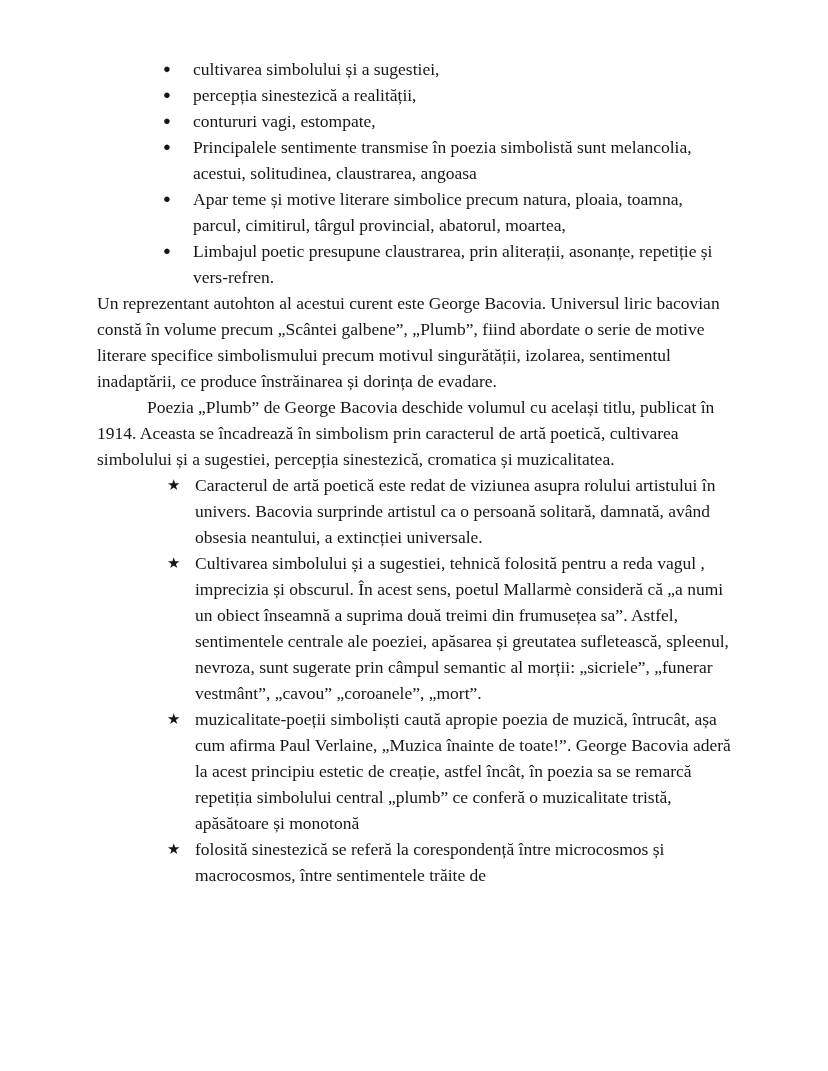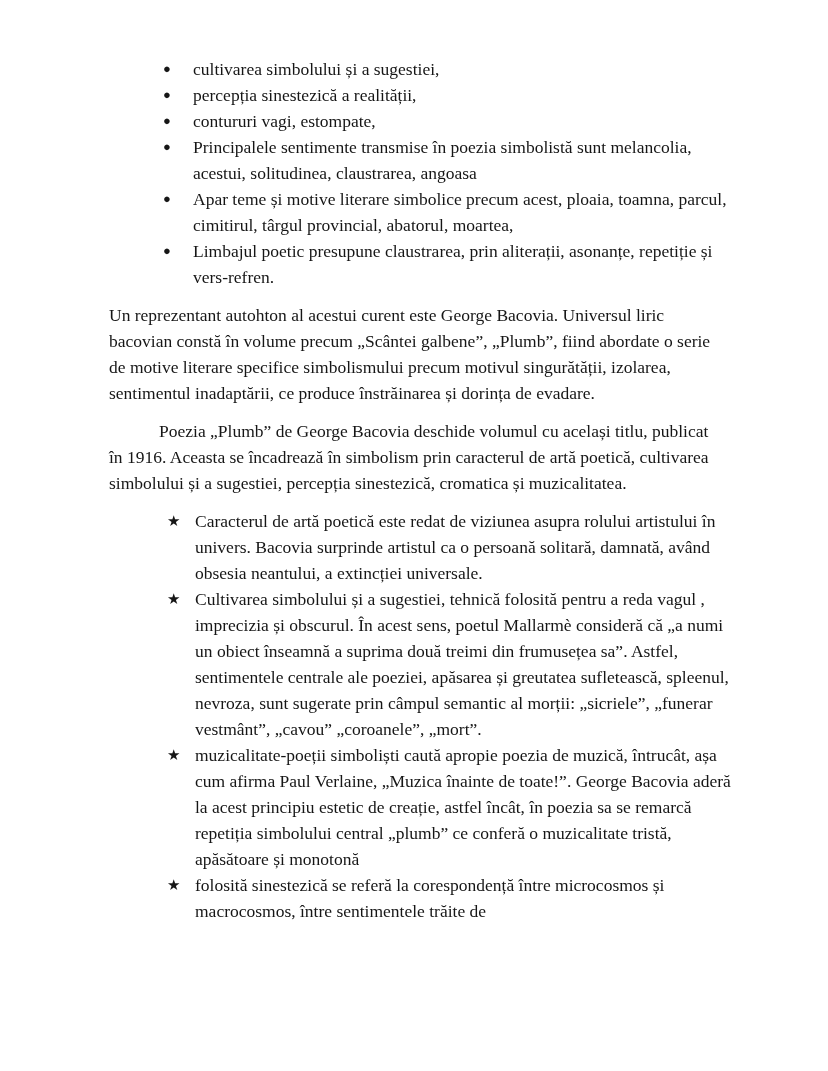--- a/index.html
+++ b/index.html
@@ -47,21 +47,21 @@
     font-size: 13px;
   }
   .marker.star {
     width: 28px;
     font-size: 15px;
   }
   .item-text {
     flex: 1 1 auto;
   }
   p.para {
-    margin: 12px;
+    margin: 0;
   }
   p.para.indent-first {
     text-indent: 50px;
   }
   b {
     font-weight: normal;
   }
 </style>
 </head>
 <body>
@@ -80,31 +80,31 @@
     <li>
       <span class="marker bullet">●</span>
       <span class="item-text">contururi vagi, estompate,</span>
     </li>
     <li>
       <span class="marker bullet">●</span>
       <span class="item-text">Principalele sentimente transmise în poezia simbolistă sunt melancolia, acestui, solitudinea, claustrarea, angoasa</span>
     </li>
     <li>
       <span class="marker bullet">●</span>
-      <span class="item-text">Apar teme și motive literare simbolice precum acest, ploaia, toamna, parcul, cimitirul, târgul provincial, abatorul, moartea,</span>
+      <span class="item-text">Apar teme și motive literare simbolice precum natura, ploaia, toamna, parcul, cimitirul, târgul provincial, abatorul, moartea,</span>
     </li>
     <li>
       <span class="marker bullet">●</span>
       <span class="item-text">Limbajul poetic presupune claustrarea, prin aliterații, asonanțe, repetiție și vers-refren.</span>
     </li>
   </ul>
 
   <p class="para">Un reprezentant autohton al acestui curent este George Bacovia. Universul liric bacovian constă în volume precum „Scântei galbene”, „Plumb”, fiind abordate o serie de motive literare specifice simbolismului precum motivul singurătății, izolarea, sentimentul inadaptării, ce produce înstrăinarea și dorința de evadare.</p>
 
-  <p class="para indent-first">Poezia „Plumb” de George Bacovia deschide volumul cu același titlu, publicat în 1916. Aceasta se încadrează în simbolism prin caracterul de artă poetică, cultivarea simbolului și a sugestiei, percepția sinestezică, cromatica și muzicalitatea.</p>
+  <p class="para indent-first">Poezia „Plumb” de George Bacovia deschide volumul cu același titlu, publicat în 1914. Aceasta se încadrează în simbolism prin caracterul de artă poetică, cultivarea simbolului și a sugestiei, percepția sinestezică, cromatica și muzicalitatea.</p>
 
   <ul class="star-list">
     <li>
       <span class="marker star">★</span>
       <span class="item-text"><b>Caracterul de artă poetică</b><span> este redat de viziunea asupra rolului artistului în univers. Bacovia surprinde artistul ca o persoană solitară, damnată, având obsesia neantului, a extincției universale.</span></span>
     </li>
     <li>
       <span class="marker star">★</span>
       <span class="item-text"><b>Cultivarea simbolului și a sugestiei</b><span>, tehnică folosită pentru a reda vagul , imprecizia și obscurul. În acest sens, poetul Mallarmè consideră că „a numi un obiect înseamnă a suprima două treimi din frumusețea sa”. Astfel, sentimentele centrale ale poeziei, apăsarea și greutatea sufletească, spleenul, nevroza, sunt sugerate prin câmpul semantic al morții: „sicriele”, „funerar vestmânt”, „cavou” „coroanele”, „mort”.</span></span>
     </li>

